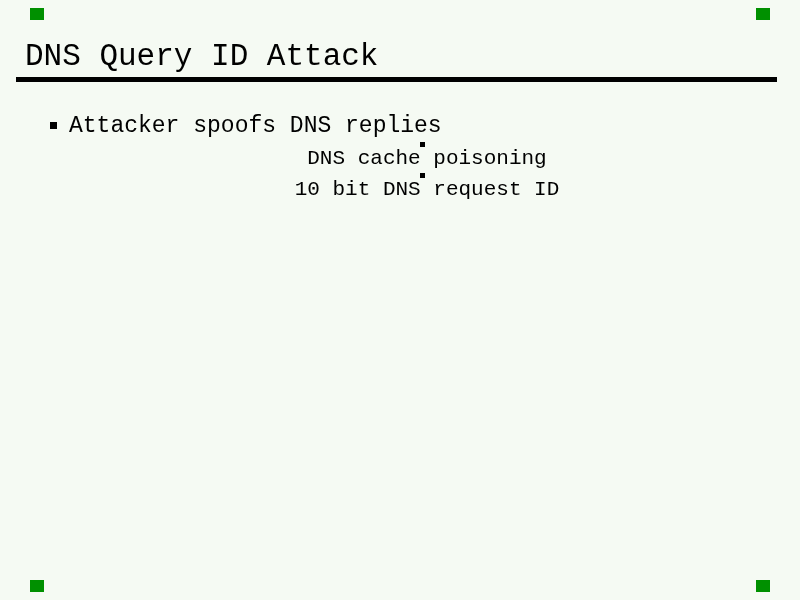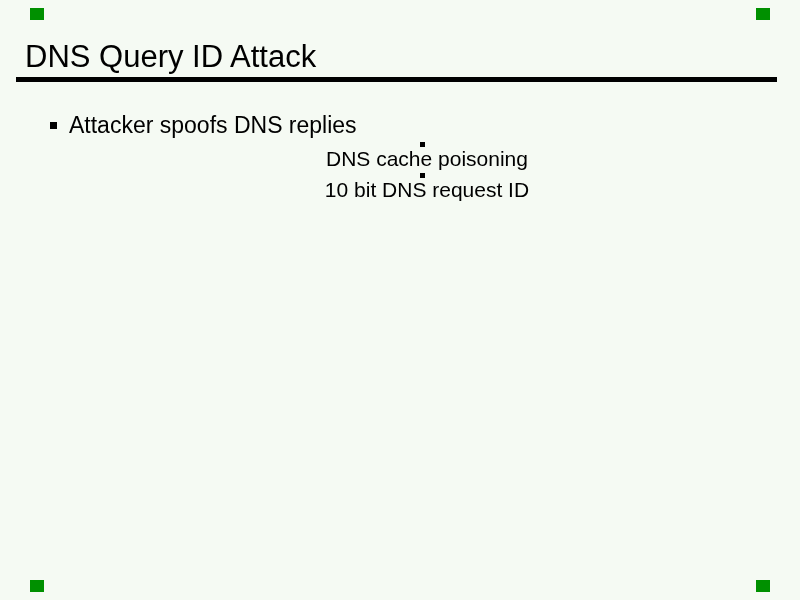--- a/index.html
+++ b/index.html
@@ -7,21 +7,21 @@
     padding: 0;
     background: #ffffff;
   }
   .slide {
     position: relative;
     width: 800px;
     height: 600px;
     overflow: hidden;
     background: var(--background, #f5faf3);
     color: var(--text, #000000);
-    font-family: Liberation Sans, sans-serif;
+    font-family: Liberation Mono, monospace;
   }
   .title {
     position: absolute;
     left: 25px;
     top: 40px;
     margin: 0;
     font-size: 31px;
     font-weight: 400;
     line-height: 1.1;
     white-space: nowrap;

